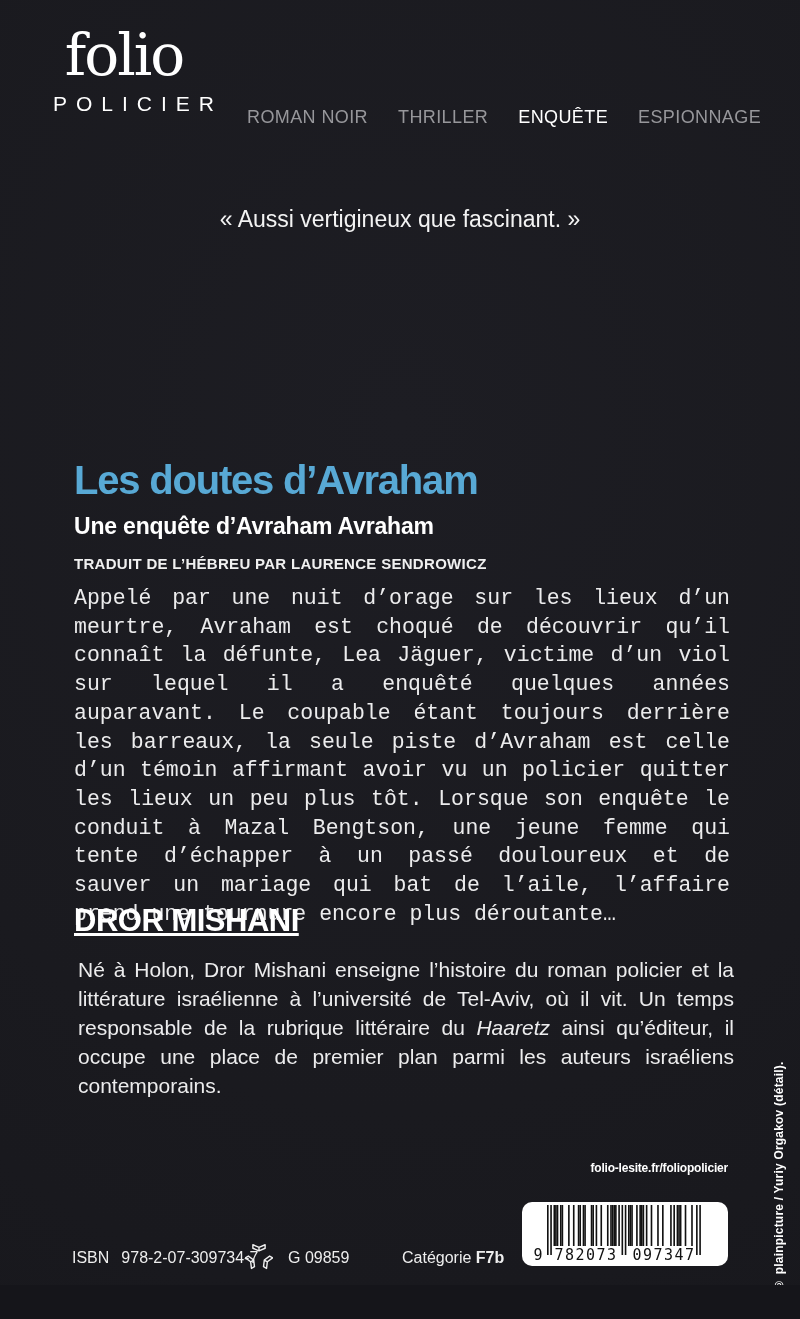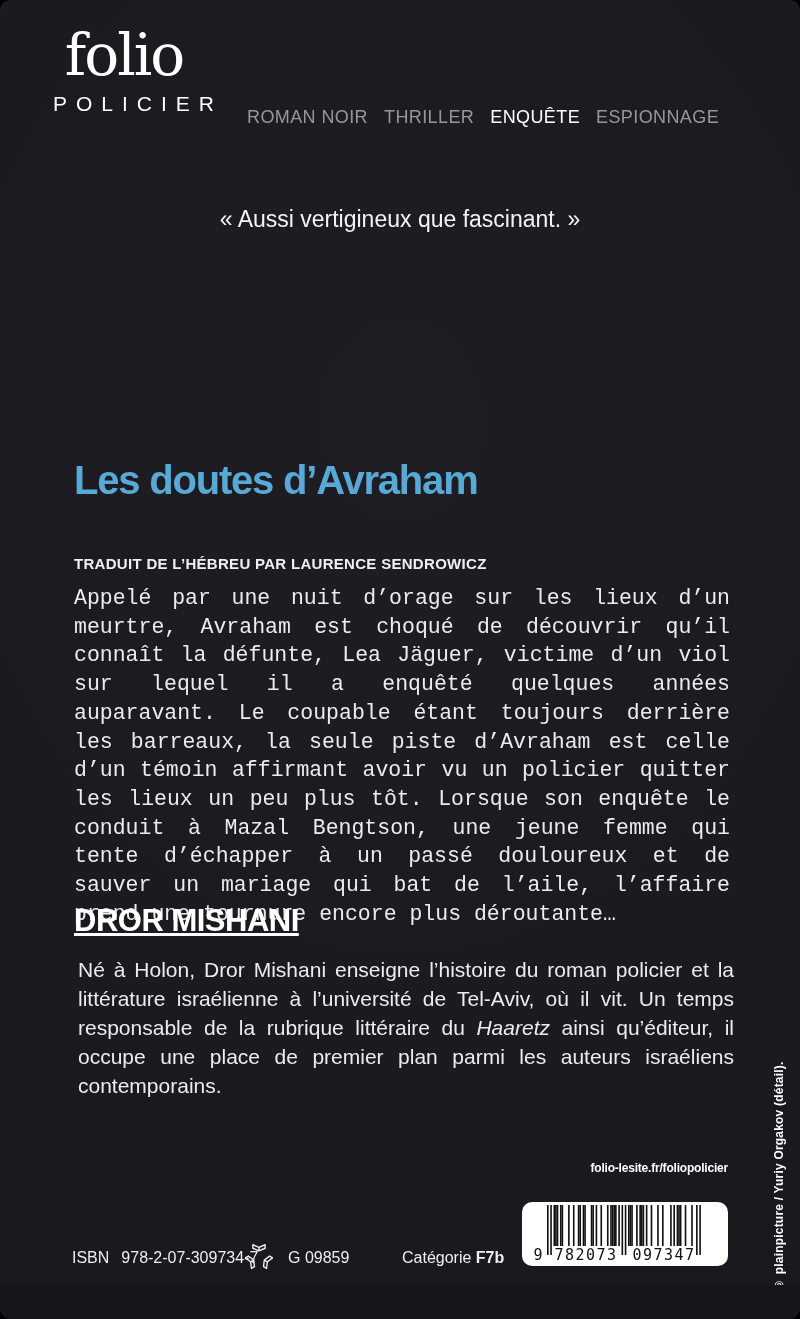--- a/index.html
+++ b/index.html
@@ -4,33 +4,32 @@
 <style>
   html,body{margin:0;padding:0;background:#000;}
   .cover{
     position:relative;
     width:800px;height:1319px;
     margin:0 auto;
     background:radial-gradient(130% 95% at 50% 32%, #1d1d23 0%, #1a1a1f 55%, #17171c 100%);
     overflow:hidden;
     font-family:"Liberation Sans", sans-serif;
     color:var(--text,#f2f2f2);
-    border-radius:11px;
   }
   
   .logo{position:absolute;left:44px;top:26px;width:160px;text-align:center;}
   .logo-word{
     font-family:"DejaVu Serif", serif;
     font-size:58px;line-height:1;color:#fff;letter-spacing:-2px;
   }
   .logo-sub{
     margin-top:8px;font-size:21px;color:#fff;font-weight:400;
     letter-spacing:9px;text-indent:9px;white-space:nowrap;
   }
-  .nav{position:absolute;left:247px;top:107px;display:flex;gap:16px;align-items:center;}
+  .nav{position:absolute;left:247px;top:107px;display:flex;gap:30px;align-items:center;}
   .nav-item{font-size:18px;letter-spacing:.4px;color:var(--nav-inactive,#97979b);white-space:nowrap;cursor:default;}
   .nav-item.active{color:#fff;font-weight:400;}
   
   .quote{position:absolute;left:0;right:0;top:206px;text-align:center;font-size:23px;color:#f3f3f3;}
   .quote-src{position:absolute;right:72px;top:249px;font-size:16px;font-style:italic;font-weight:600;letter-spacing:.3px;color:#ececec;}
   
   .title{position:absolute;left:74px;top:458px;font-size:40px;font-weight:700;letter-spacing:-1.2px;color:var(--title-blue,#58a9d5);}
   .series{position:absolute;left:74px;top:513px;font-size:23px;font-weight:700;letter-spacing:-.2px;color:#fff;}
   .translation{position:absolute;left:74px;top:555px;font-size:15px;font-weight:700;letter-spacing:.3px;color:#f0f0f0;}
   .synopsis{
@@ -75,20 +74,21 @@
   <div class="nav">
     <span class="nav-item">ROMAN NOIR</span>
     <span class="nav-item">THRILLER</span>
     <span class="nav-item active">ENQUÊTE</span>
     <span class="nav-item">ESPIONNAGE</span>
   </div>
 
   <div class="quote">« Aussi vertigineux que fascinant. »</div>
 
   <h1 class="title" style="margin:0;">Les doutes d’Avraham</h1>
+  <div class="series">Une enquête d’Avraham Avraham</div>
   <div class="translation">TRADUIT DE L’HÉBREU PAR LAURENCE SENDROWICZ</div>
   <p class="synopsis" style="margin:0;">Appelé par une nuit d’orage sur les lieux d’un meurtre, Avraham est choqué de découvrir qu’il connaît la défunte, Lea Jäguer, victime d’un viol sur lequel il a enquêté quelques années auparavant. Le coupable étant toujours derrière les barreaux, la seule piste d’Avraham est celle d’un témoin affirmant avoir vu un policier quitter les lieux un peu plus tôt. Lorsque son enquête le conduit à Mazal Bengtson, une jeune femme qui tente d’échapper à un passé douloureux et de sauver un mariage qui bat de l’aile, l’affaire prend une tournure encore plus déroutante…</p>
 
   <h2 class="author-name" style="margin:0;text-decoration:underline;">DROR MISHANI</h2>
   <p class="author-bio" style="margin:4px;"><span>Né à Holon, Dror Mishani enseigne l’histoire du roman policier et la littérature israélienne à l’université de Tel-Aviv, où il vit. Un temps responsable de la rubrique littéraire du </span><i>Haaretz</i><span> ainsi qu’éditeur, il occupe une place de premier plan parmi les auteurs israéliens contemporains.</span></p>
 
   <div class="site">folio-lesite.fr/foliopolicier</div>
 
   <div class="barcode-box">
     <svg id="barcode-svg" width="206" height="64" viewBox="0 0 206 64" xmlns="http://www.w3.org/2000/svg">

